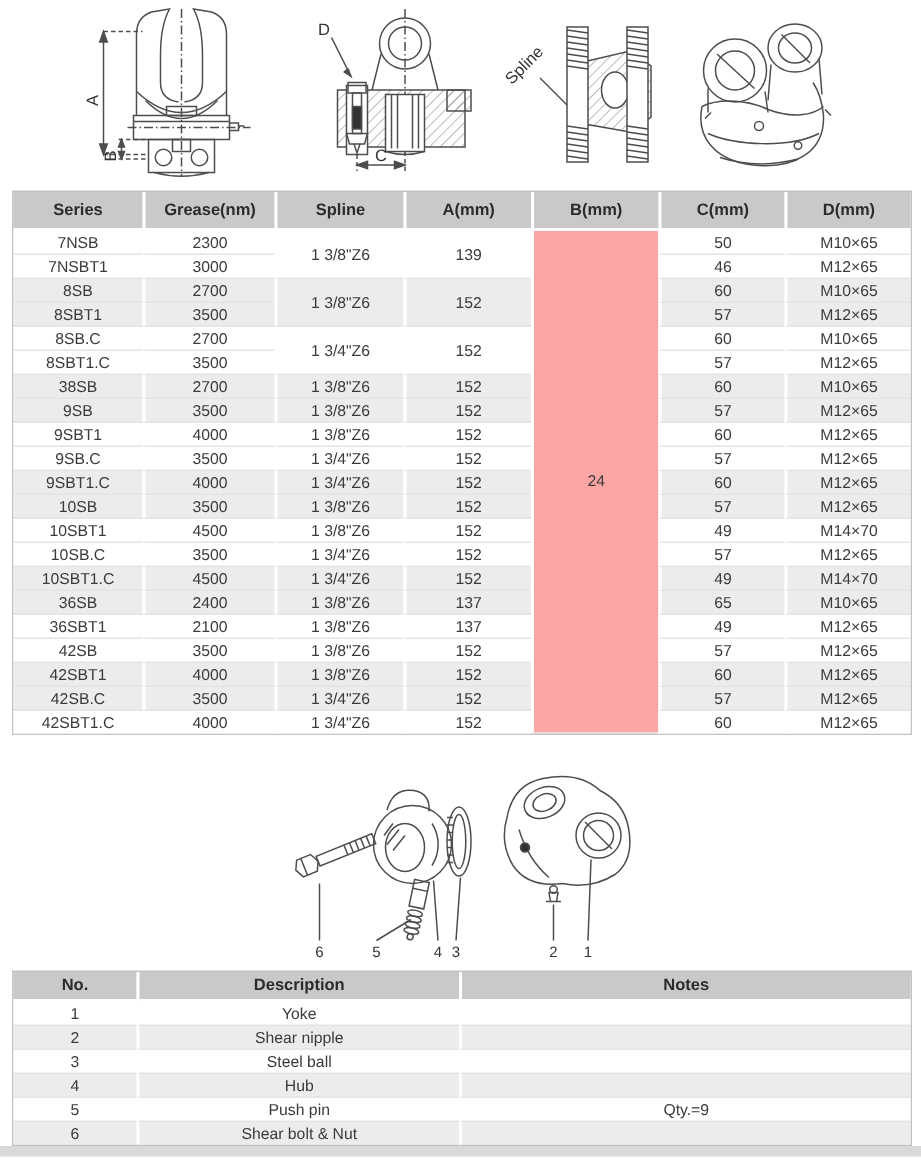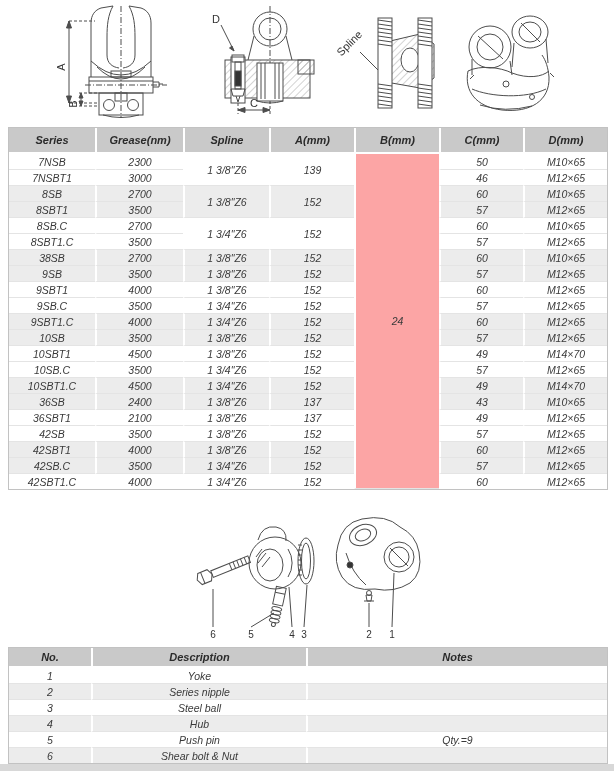--- a/index.html
+++ b/index.html
@@ -3,21 +3,21 @@
 <meta charset="utf-8">
 <style>
   html,body{margin:0;padding:0;background:#fff;}
   .page{position:relative;width:614px;height:773px;background:#fff;overflow:hidden;
         font-family:"Liberation Sans",sans-serif;}
   .fig{position:absolute;}
   svg{display:block;}
   .lineart{stroke:#4d4d4d;fill:none;stroke-width:1;}
   
   table{border-collapse:separate;border-spacing:0;table-layout:fixed;
-        border:1px solid #c2c2c2;background:#fff;font-style:italic;}
+        border:1px solid #c2c2c2;background:#fff;}
   th{background:var(--header_bg,#c9c9c9);color:#2b2b2b;font-weight:bold;font-size:11px;
      height:24px;text-align:center;vertical-align:middle;padding:0;
      border-bottom:2px solid #fff;}
   th+th{border-left:2px solid #fff;}
   td{font-size:10.5px;color:#3a3a3a;text-align:center;vertical-align:middle;
      height:15px;padding:0;background:#fff;border-bottom:1px solid #e4e4e4;}
   td+td{border-left:2px solid #fff;}
   tr.alt td{background:var(--row_alt_bg,#ececec);}
   td.bcell{background:#fca5a5;}
   tbody tr:last-child td{border-bottom:none;}
@@ -304,21 +304,21 @@
             <td>1 3/4"Z6</td>
             <td>152</td>
             <td>49</td>
             <td>M14×70</td>
           </tr>
           <tr class="alt">
             <td>36SB</td>
             <td>2400</td>
             <td>1 3/8"Z6</td>
             <td>137</td>
-            <td>43</td>
+            <td>65</td>
             <td>M10×65</td>
           </tr>
           <tr>
             <td>36SBT1</td>
             <td>2100</td>
             <td>1 3/8"Z6</td>
             <td>137</td>
             <td>49</td>
             <td>M12×65</td>
           </tr>
@@ -432,21 +432,21 @@
           </tr>
         </thead>
       <tbody>
           <tr>
             <td>1</td>
             <td>Yoke</td>
             <td></td>
           </tr>
           <tr class="alt">
             <td>2</td>
-            <td>Series nipple</td>
+            <td>Shear nipple</td>
             <td></td>
           </tr>
           <tr>
             <td>3</td>
             <td>Steel ball</td>
             <td></td>
           </tr>
           <tr class="alt">
             <td>4</td>
             <td>Hub</td>

